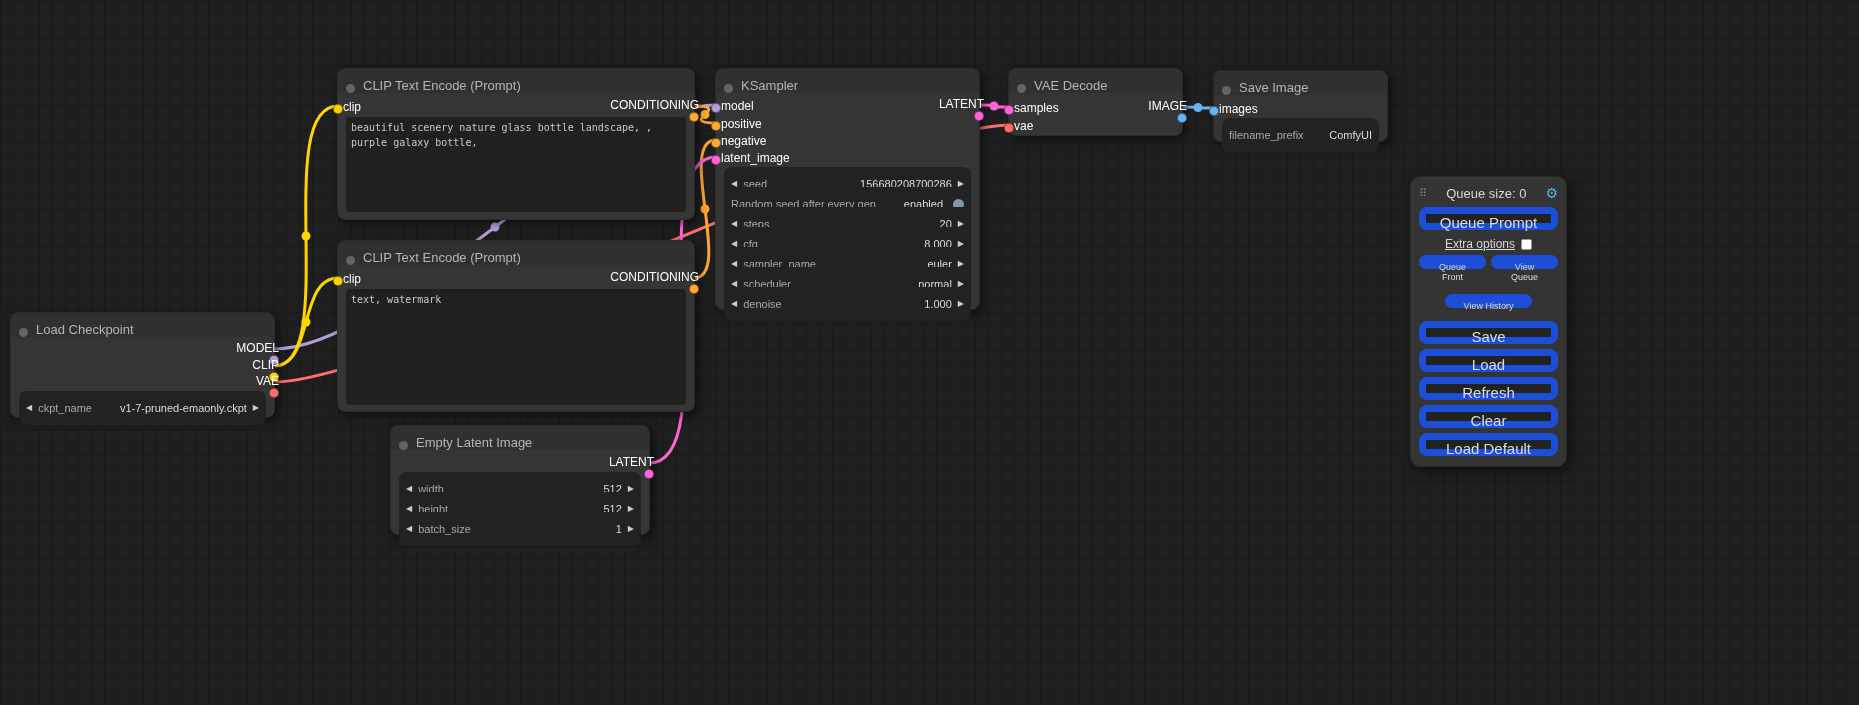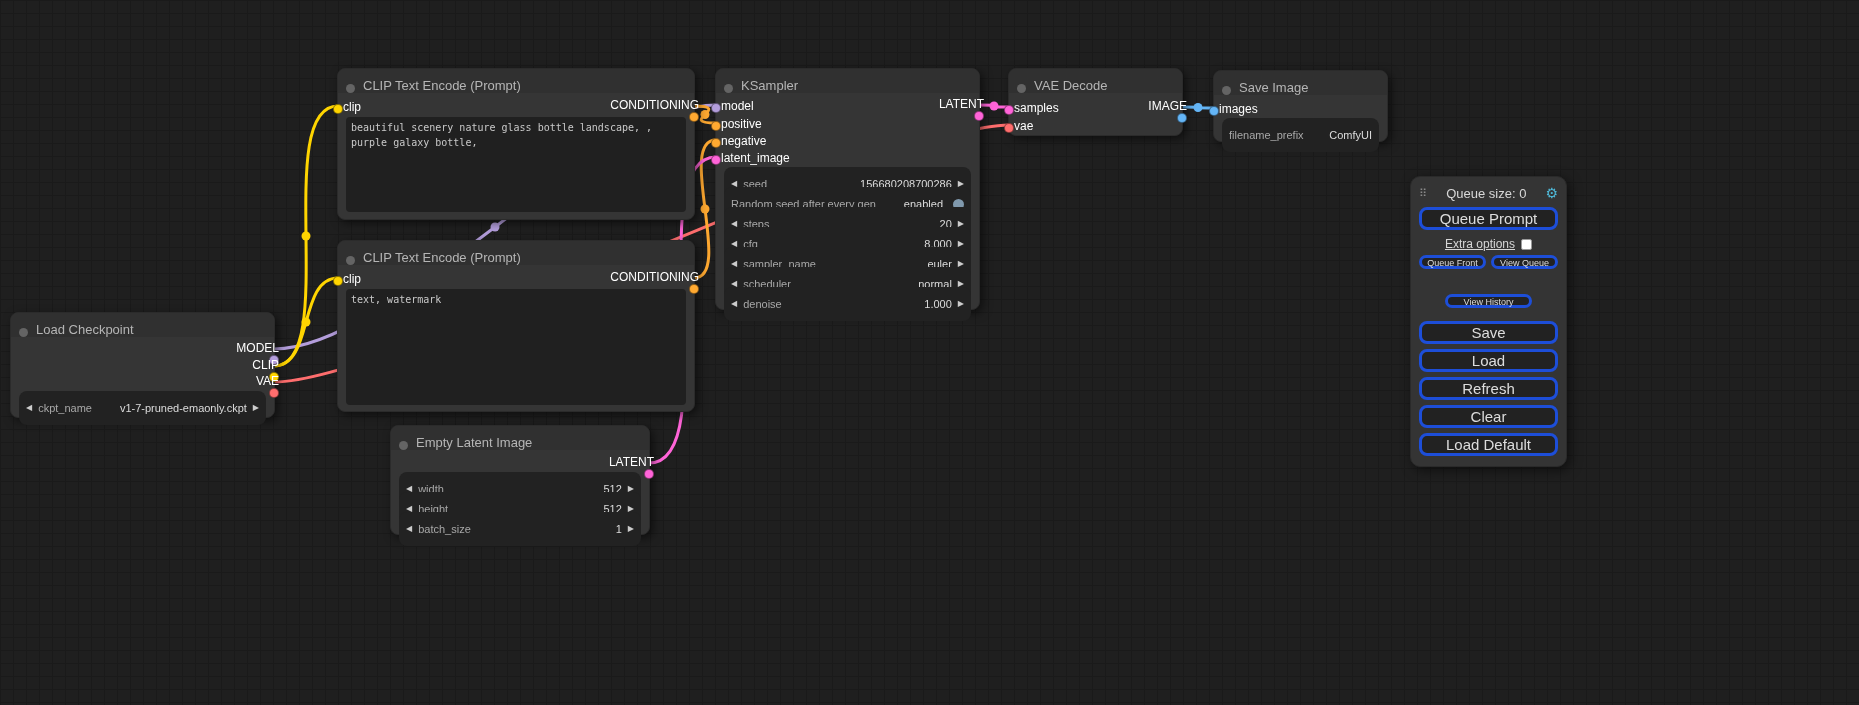--- a/index.html
+++ b/index.html
@@ -66,21 +66,21 @@
     background:#343434; border:1px solid #2a2a2a; border-radius:10px;
     box-shadow:3px 3px 12px rgba(0,0,0,0.55);
     padding:6px 8px 10px 8px;
     display:flex; flex-direction:column;
   }
   .menu-header { display:flex; align-items:center; justify-content:space-between; height:20px; margin-bottom:4px; }
   .drag-handle { color:#8a8a8a; font-size:11px; cursor:grab; }
   .queue-size { color:#d8d8d8; font-size:13px; }
   .gear { font-size:14px; cursor:pointer; }
   .btn {
-    appearance:none; background:#222222; border:3px solid #1d4ed8;
+    appearance:none; background:#222222; border:7px solid #1d4ed8;
     color:#dddddd; border-radius:8px; cursor:pointer;
     font-family:"Liberation Sans", sans-serif;
   }
   .btn.big { height:23px; font-size:15px; width:100%; }
   .btn.small { height:14px; font-size:9px; padding:0 4px; border-radius:7px; }
   .extra-row { display:flex; align-items:center; justify-content:center; gap:6px; color:#d6d6d6; font-size:12px; margin:7px 0 4px;text-decoration:underline; }
   .checkbox { width:11px; height:11px; background:#ffffff; border:1px solid #9a9a9a; border-radius:2px; cursor:pointer; }
   .small-row { display:flex; gap:5px; margin-bottom:4px; }
   .small-row .btn { flex:1; }
   .small-row.center { justify-content:center; }

